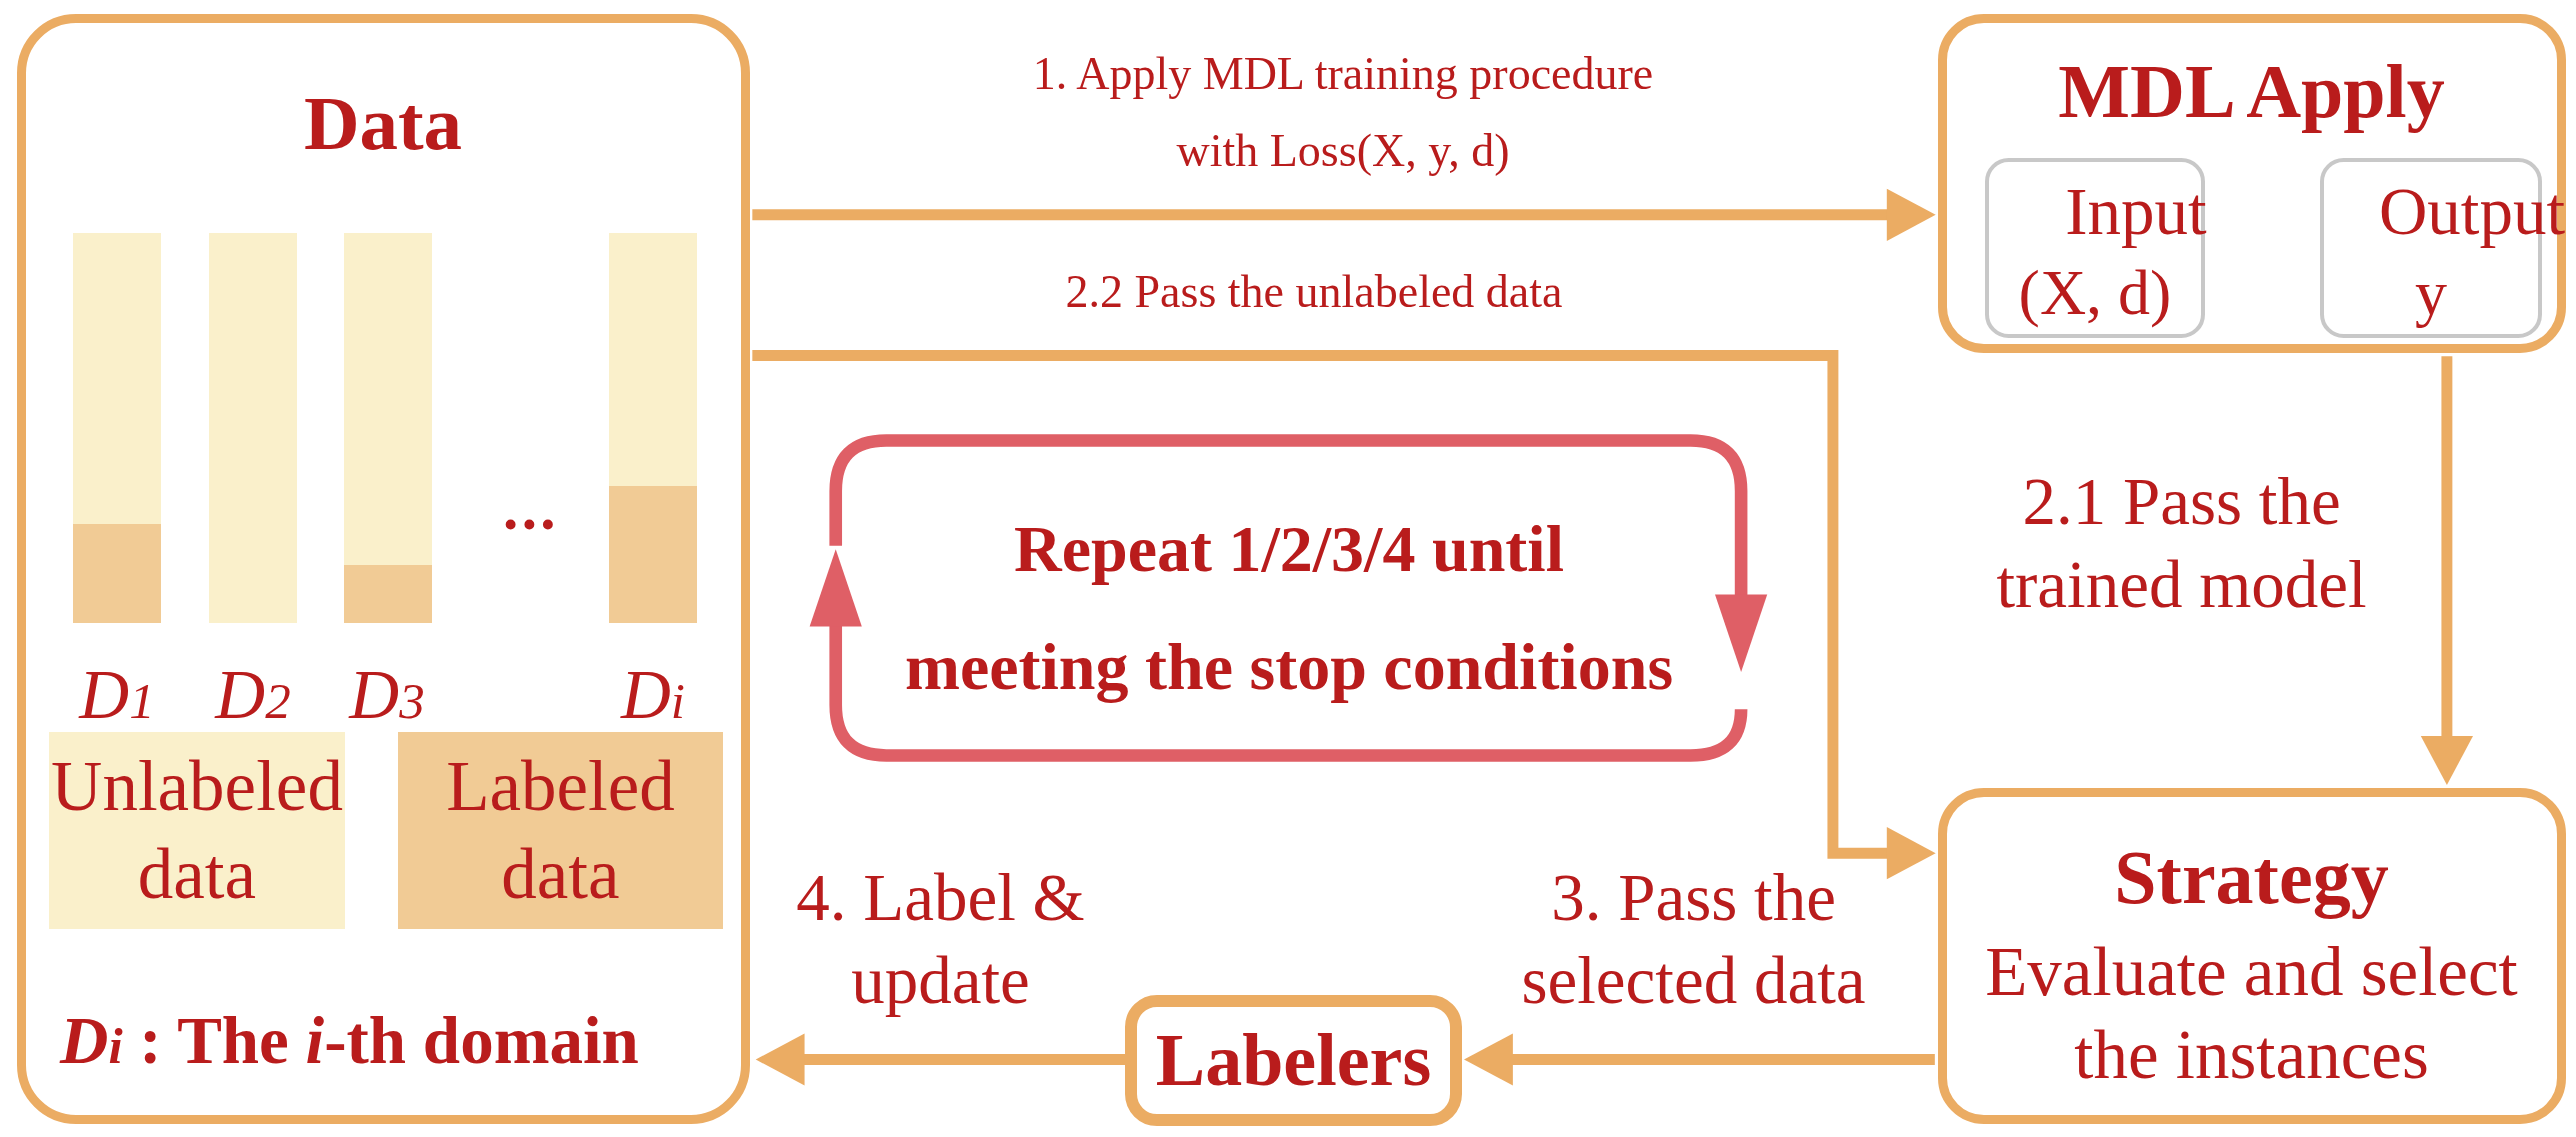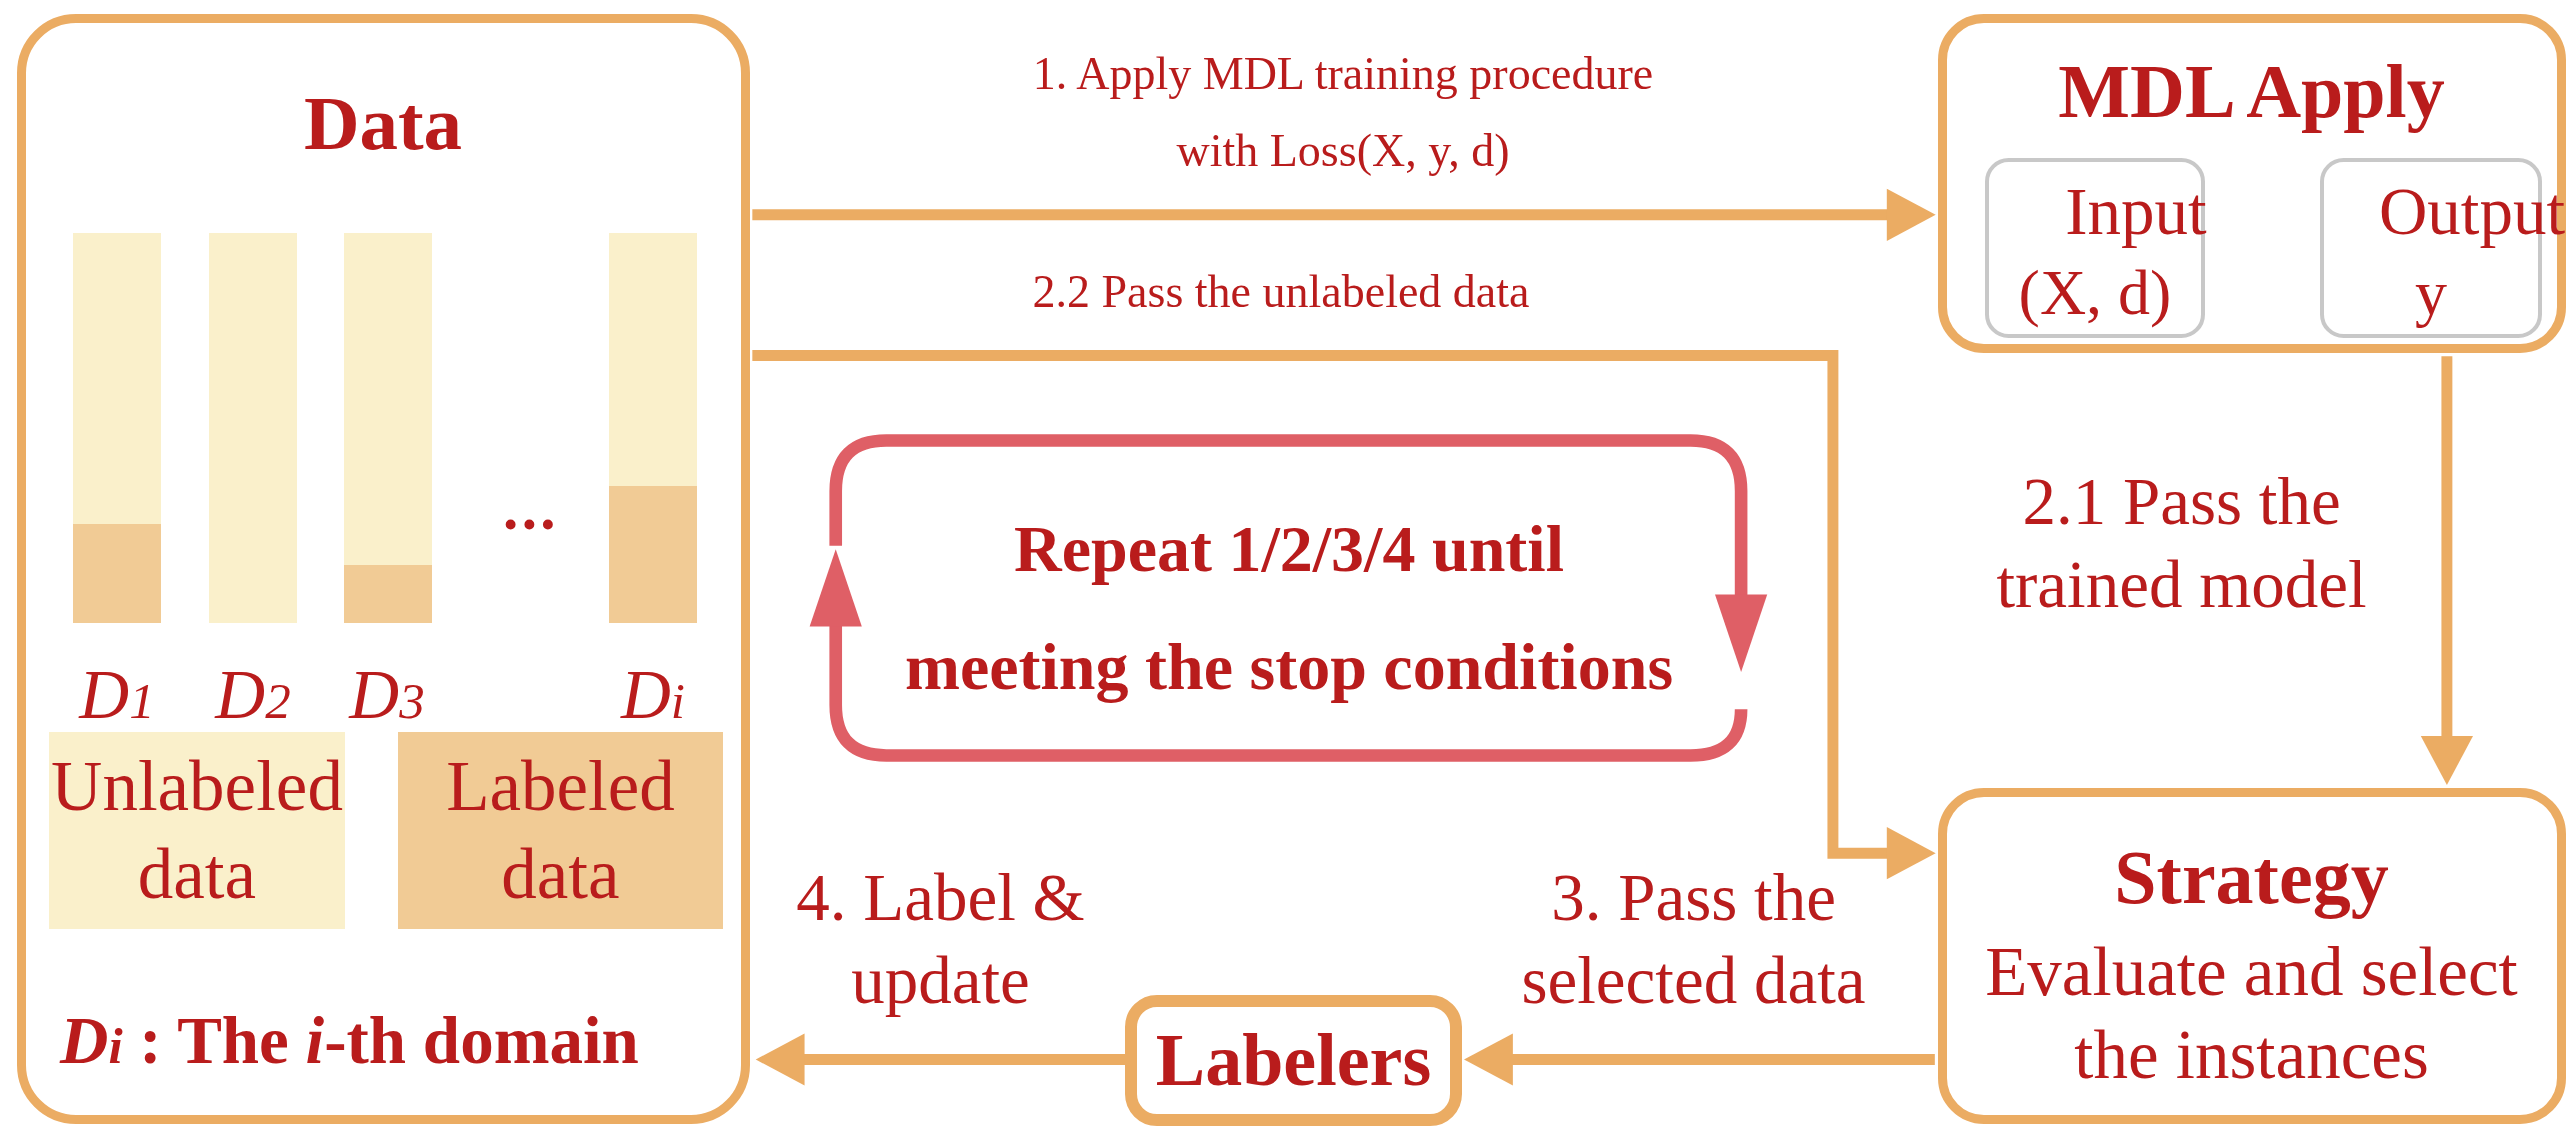--- a/index.html
+++ b/index.html
@@ -42,21 +42,21 @@
   #strategy-l2{left:0;top:219px;width:609px;font-size:69px;}
   
   #labelers-box{left:1125px;top:995px;width:337px;height:131px;border-width:12.6px;border-radius:32px;
     display:flex;align-items:center;justify-content:center;}
   #labelers-title{font-size:74px;font-weight:bold;}
   
   #loop-text{left:868px;top:490px;width:842px;font-size:66px;font-weight:bold;line-height:118px;}
   
   .edge-label{position:absolute;text-align:center;font-size:46px;line-height:77px;}
   #step1-label{left:842px;top:35px;width:1002px;}
-  #step22-label{left:826px;top:253px;width:910px;}
+  #step22-label{left:859px;top:253px;width:910px;}
   #step21-label{left:1954px;top:460px;width:455px;line-height:83px;font-size:67px;}
   #step3-label{left:1508px;top:856px;width:371px;line-height:83px;font-size:67px;}
   #step4-label{left:793px;top:856px;width:295px;line-height:83px;font-size:67px;}
 </style>
 </head>
 <body>
 
 <div id="canvas">
 
   <svg class="overlay" viewBox="0 0 3058 1350">

